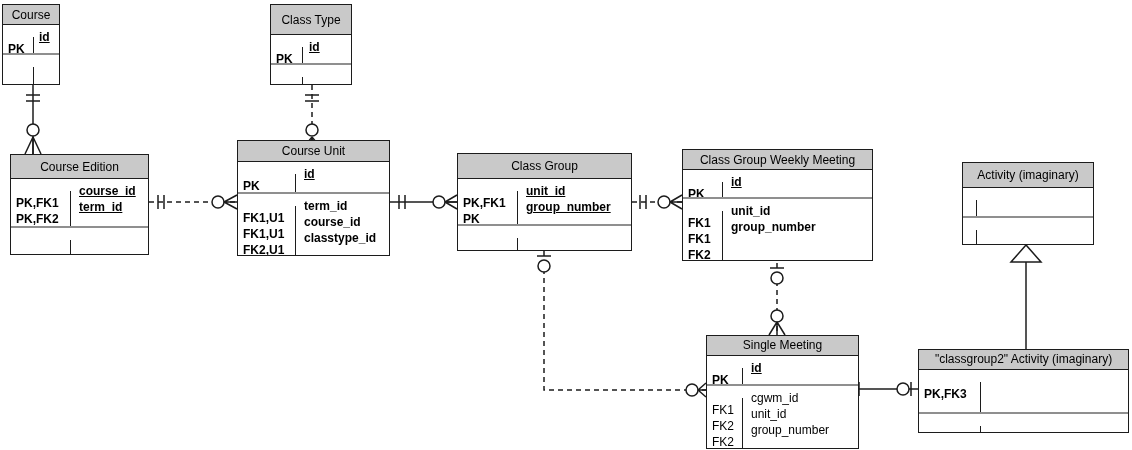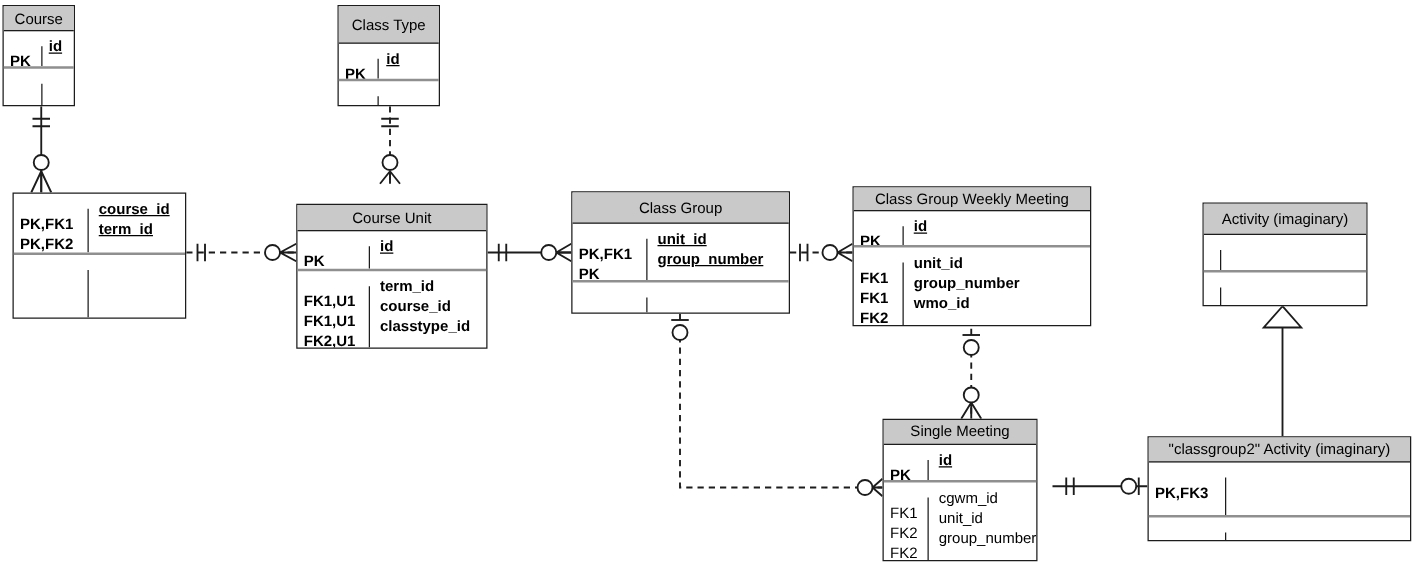--- a/index.html
+++ b/index.html
@@ -130,37 +130,38 @@
           <div class="cell pk">id</div>
         </div>
     </div>
     <div class="sec grow graysep">
       <div class="keycol" style="width:32px;"></div>
         <div class="attrcol"></div>
     </div>
   </div>
 
   <div class="table" style="left:10px;top:154px;width:139px;height:101px;">
+    <div class="hdr" style="height:24px;">Course Edition</div>
     <div class="sec" style="height:47px;">
       <div class="keycol" style="width:60px;">
         <div class="cell">PK,FK1</div>
         <div class="cell">PK,FK2</div>
       </div>
       <div class="attrcol">
         <div class="cell pk">course_id</div>
         <div class="cell pk">term_id</div>
       </div>
     </div>
     <div class="sec grow graysep">
       <div class="keycol" style="width:60px;"></div>
         <div class="attrcol"></div>
     </div>
   </div>
 
-  <div class="table" style="left:237px;top:163px;width:153px;height:116px;">
+  <div class="table" style="left:237px;top:140px;width:153px;height:116px;">
     <div class="hdr" style="height:24px;">Course Unit</div>
     <div class="sec" style="height:30px;">
       <div class="keycol" style="width:58px;">
           <div class="cell">PK</div>
         </div>
       <div class="attrcol">
           <div class="cell pk">id</div>
         </div>
     </div>
     <div class="sec grow graysep">
@@ -207,38 +208,37 @@
     </div>
     <div class="sec grow graysep">
       <div class="keycol" style="width:40px;">
         <div class="cell">FK1</div>
         <div class="cell">FK1</div>
         <div class="cell">FK2</div>
       </div>
       <div class="attrcol">
         <div class="cell">unit_id</div>
         <div class="cell">group_number</div>
-        <div class="cell">wmo_id</div>
       </div>
     </div>
   </div>
 
   <div class="table" style="left:962px;top:162px;width:132px;height:83px;">
     <div class="hdr" style="height:25px;">Activity (imaginary)</div>
     <div class="sec" style="height:28px;">
       <div class="keycol" style="width:14px;"></div>
         <div class="attrcol"></div>
     </div>
     <div class="sec grow graysep">
       <div class="keycol" style="width:14px;"></div>
         <div class="attrcol"></div>
     </div>
   </div>
 
-  <div class="table" style="left:706px;top:335px;width:124px;height:114px;">
+  <div class="table" style="left:706px;top:335px;width:153px;height:114px;">
     <div class="hdr" style="height:22px;">Single Meeting</div>
     <div class="sec" style="height:28px;">
       <div class="keycol" style="width:36px;">
           <div class="cell">PK</div>
         </div>
       <div class="attrcol">
           <div class="cell pk">id</div>
         </div>
     </div>
     <div class="sec grow graysep">

